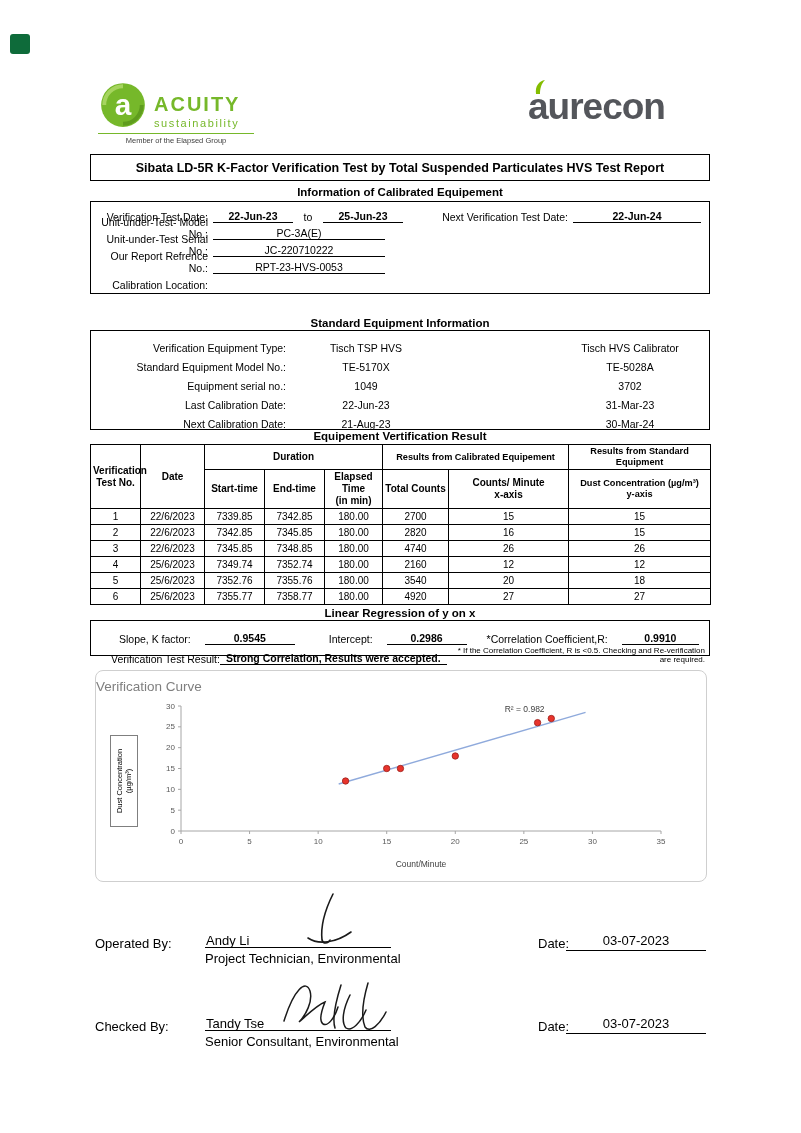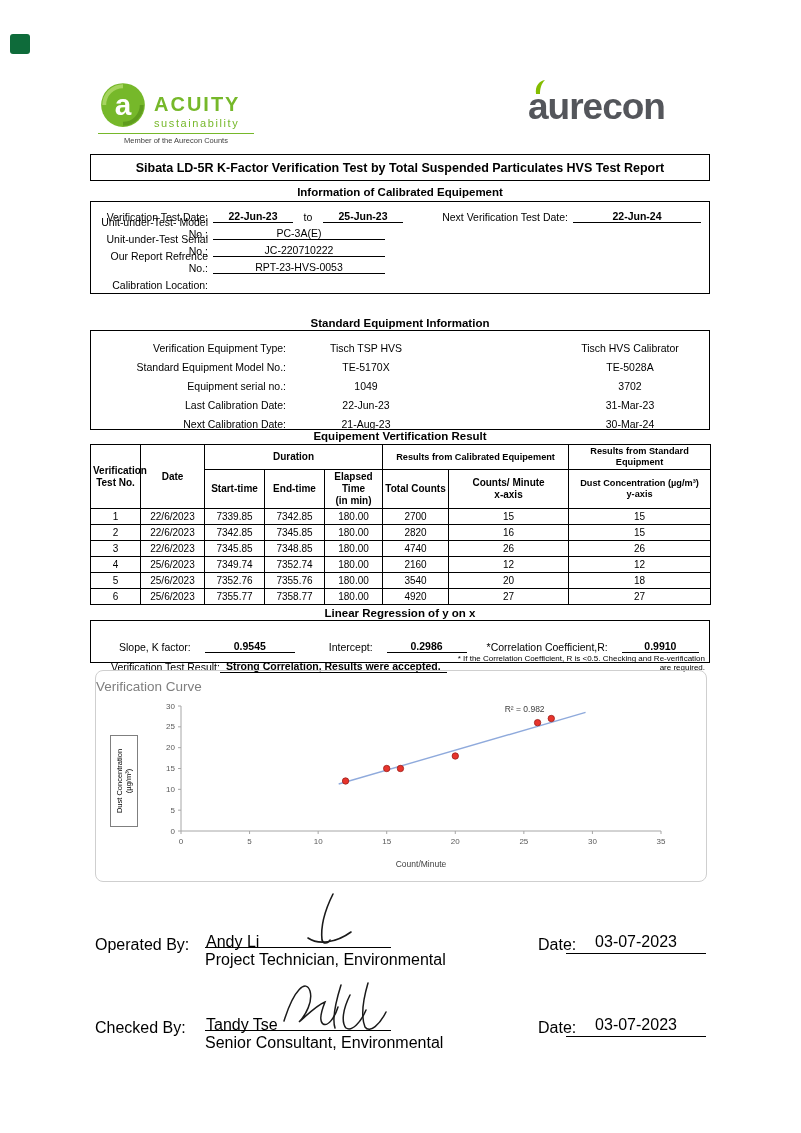--- a/index.html
+++ b/index.html
@@ -32,21 +32,21 @@
                border:1.5px solid #000; display:flex; align-items:center; justify-content:center;
                font-weight:bold; font-size:12.5px; }
 
   .sec-h { position:absolute; left:90px; width:620px; text-align:center;
            font-weight:bold; font-size:11.5px; }
   .h-info { top:186px; } .h-std { top:317px; } .h-res { top:430px; } .h-reg { top:607px; }
 
   .box { position:absolute; left:90px; width:620px; border:1px solid #000; font-size:10.5px; }
   .box-info { top:201px; height:93px; padding-top:4px; }
   .box-std  { top:330px; height:100px; padding-top:4px; }
-  .box-reg  { top:620px; height:43px; padding-top:16px; }
+  .box-reg  { top:620px; height:36px; padding-top:8px; }
 
   .irow { display:flex; align-items:flex-end; height:17px; }
   .srow { display:flex; align-items:flex-end; height:19px; }
   .lbl { text-align:right; padding-right:5px; }
   .val { text-align:center; }
   .u { border-bottom:1px solid #000; }
   .b { font-weight:bold; }
   .w30{width:30px;text-align:center;} .w80{width:80px;} .w122{width:122px;}
   .w140{width:140px;} .w172{width:172px;} .w300{width:300px;}
   .grow{ flex:1; margin-right:8px; }
@@ -75,21 +75,21 @@
   .chart-title { position:absolute; left:0; top:8px; width:100%; text-align:left;
                  color:#7f7f7f; font-size:13.5px; }
   .ylab { position:absolute; left:-18px; top:96px; width:92px; height:28px;
           border:1px solid #7f7f7f; display:flex; align-items:center; justify-content:center;
           text-align:center; font-size:7.5px; line-height:1.25;
           transform:rotate(-90deg); background:#fff; }
   .chart-box svg { position:absolute; left:0; top:0; }
   svg text { font-family:"Liberation Sans", sans-serif; }
 
   
-  .f105 { font-size:16px; }
+  .f105 { font-size:13px; }
   .sig-role1 { position:absolute; left:95px;  top:936px; }
   .sig-name1 { position:absolute; left:206px; top:933px; }
   .sig-line1 { position:absolute; left:205px; top:947px; width:186px; border-bottom:1px solid #000; }
   .sig-title1{ position:absolute; left:205px; top:951px; }
   .sig-svg1  { position:absolute; left:292px; top:892px; }
   .date-lbl1 { position:absolute; left:538px; top:936px; }
   .date-val1 { position:absolute; left:566px; top:933px; width:140px; text-align:center;
                border-bottom:1px solid #000; padding-bottom:2px; }
   .sig-role2 { position:absolute; left:95px;  top:1019px; }
   .sig-name2 { position:absolute; left:206px; top:1016px; }
@@ -111,21 +111,21 @@
       <circle cx="32" cy="32" r="28" fill="#76b82a"></circle>
       <path d="M8 32 A24 24 0 0 1 32 8" stroke="#a6d45f" stroke-width="5" fill="none"></path>
       <path d="M56 32 A24 24 0 0 1 32 56" stroke="#5f9c1e" stroke-width="5" fill="none"></path>
       <text x="32" y="45" text-anchor="middle" font-size="38" font-weight="bold" fill="#ffffff">a</text>
     </svg>
     <div class="acuity-text">
       <div class="acuity-brand">ACUITY</div>
       <div class="acuity-sub">sustainability</div>
     </div>
   </div>
-  <div class="acuity-member">Member of the Aurecon Counts</div>
+  <div class="acuity-member">Member of the Elapsed Group</div>
 </div>
 
 <div class="aurecon">
   <svg class="aurecon-accent" width="13" height="14" viewBox="0 0 13 14">
     <path d="M3 14 C2 6 6 1 12 0 C8 4 7 9 7 14 Z" fill="#84bd00"></path>
   </svg>
   <span>aurecon</span>
 </div>
 
 <div class="title-box">Sibata LD-5R K-Factor Verification Test by Total Suspended Particulates HVS Test Report</div>

